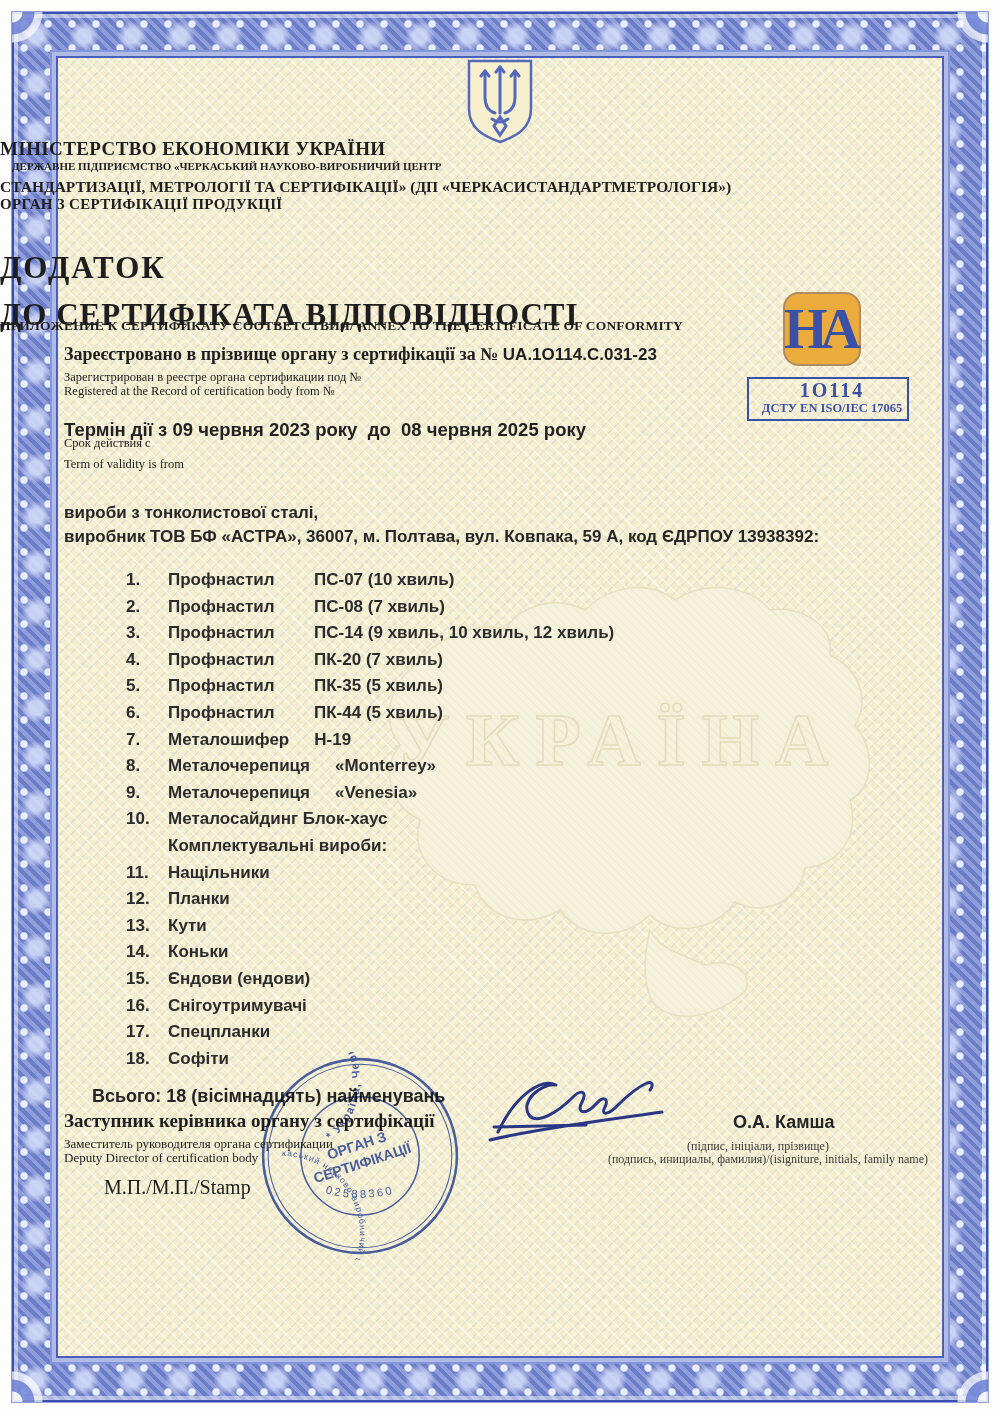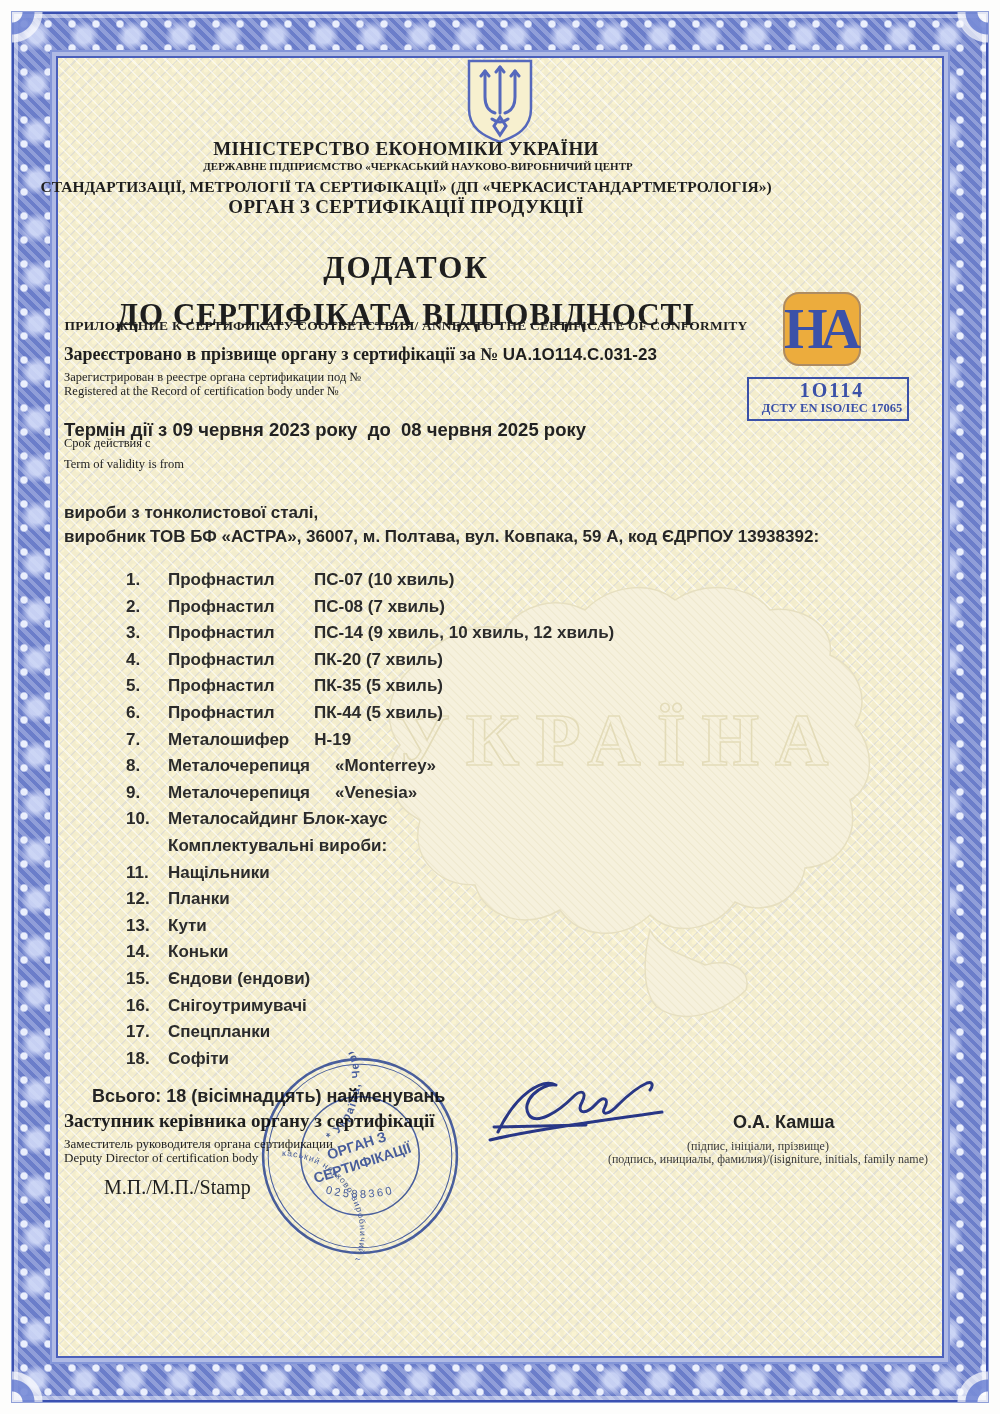--- a/index.html
+++ b/index.html
@@ -31,27 +31,27 @@
     background-color:var(--paper_cream,#f3edcd);
     background-image:
       repeating-linear-gradient(45deg, rgba(255,255,255,.55) 0 1.5px, transparent 1.5px 8px),
       repeating-linear-gradient(-45deg, rgba(168,178,228,.22) 0 1.5px, transparent 1.5px 8px),
       radial-gradient(circle at 4px 4px, rgba(250,244,210,.9) 2px, transparent 3px);
     background-size:auto, auto, 8px 8px;
     outline:2px solid #4a5fbb;
     box-shadow: 0 0 0 6px rgba(255,255,255,.35), 0 0 0 8px #8496d8;
   }
   .abs{position:absolute;}
-  .ctr{left:0;width:812px;text-align:center;}
+  .ctr{left:0;width:812px;text-align:left;}
   .serifB{font-family:"Liberation Serif",serif;font-weight:bold;}
   .sansB{font-family:"Liberation Sans",sans-serif;font-weight:bold;}
   .org1{top:138px;font-size:19px;letter-spacing:.4px;}
   .org2{top:160px;font-size:11px;padding-left:12px;}
   .org3{top:178px;font-size:15.5px;}
-  .org4{top:196px;font-size:19px;letter-spacing:.3px;}
+  .org4{top:196px;font-size:15px;letter-spacing:.3px;}
   .title1{top:250px;font-size:31px;letter-spacing:2px;}
   .title2{top:297px;font-size:31px;letter-spacing:1px;}
   .subtitle{top:318px;font-size:13.5px;letter-spacing:.2px;}
   .reg-main{left:64px;top:344px;font-size:18px;}
   .reg-num{font-family:"Liberation Sans",sans-serif;font-size:17px;}
   .reg-sub1{left:64px;top:370px;font-size:12.5px;}
   .reg-sub2{left:64px;top:384px;font-size:12.5px;}
   .val-main{left:64px;top:419px;font-size:18.5px;white-space:pre-wrap;color:#222;}
   .val-sub1{left:64px;top:436px;font-size:12.5px;}
   .val-sub2{left:64px;top:457px;font-size:12.5px;}
@@ -140,21 +140,21 @@
   <div class="abs accr-logo">
     <span>НА</span>
   </div>
   <div class="abs accr-box serifB">
     <div class="accr-code">1О114</div>
     <div class="accr-std">ДСТУ EN ISO/ІЕС 17065</div>
   </div>
 
   <div class="abs serifB reg-main"><span>Зареєстровано в прізвище органу з сертифікації за № </span><span class="reg-num">UA.1О114.С.031-23</span></div>
   <div class="abs reg-sub1">Зарегистрирован в реестре органа сертификации под №</div>
-  <div class="abs reg-sub2">Registered at the Record of certification body under №</div>
+  <div class="abs reg-sub2">Registered at the Record of certification body from №</div>
 
   <div class="abs sansB val-main">Термін дії з 09 червня 2023 року  до  08 червня 2025 року</div>
   <div class="abs val-sub1">Срок действия с</div>
   <div class="abs val-sub2">Term of validity is from</div>
 
   <div class="abs sansB intro1">вироби з тонколистової сталі,</div>
   <div class="abs sansB intro2">виробник ТОВ БФ «АСТРА», 36007, м. Полтава, вул. Ковпака, 59 А, код ЄДРПОУ 13938392:</div>
 
   <div class="abs sansB plist">
     <div class="prow"><span class="num">1.</span><span class="pname">Профнастил</span><span class="spec">ПС-07 (10 хвиль)</span></div>

